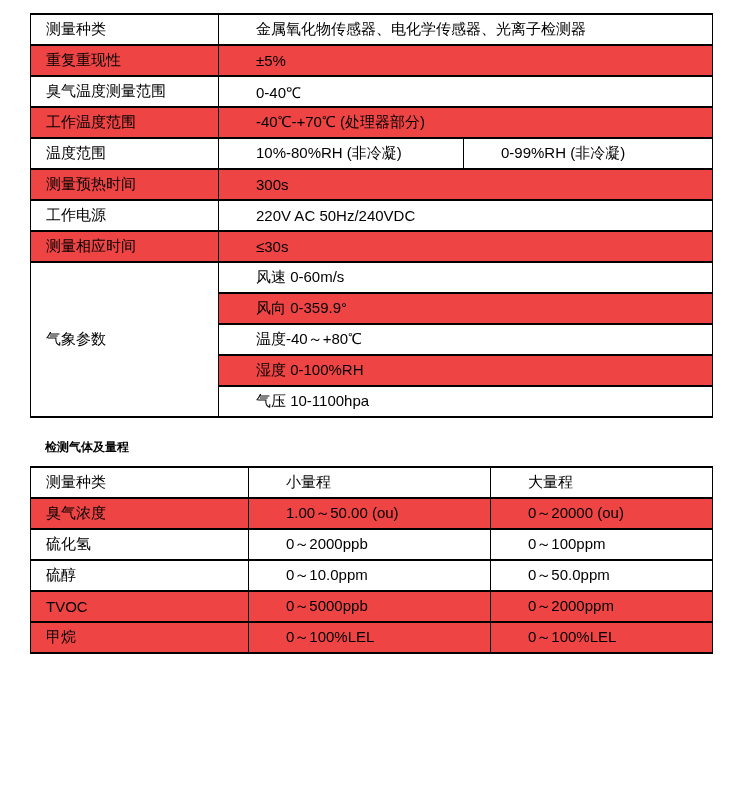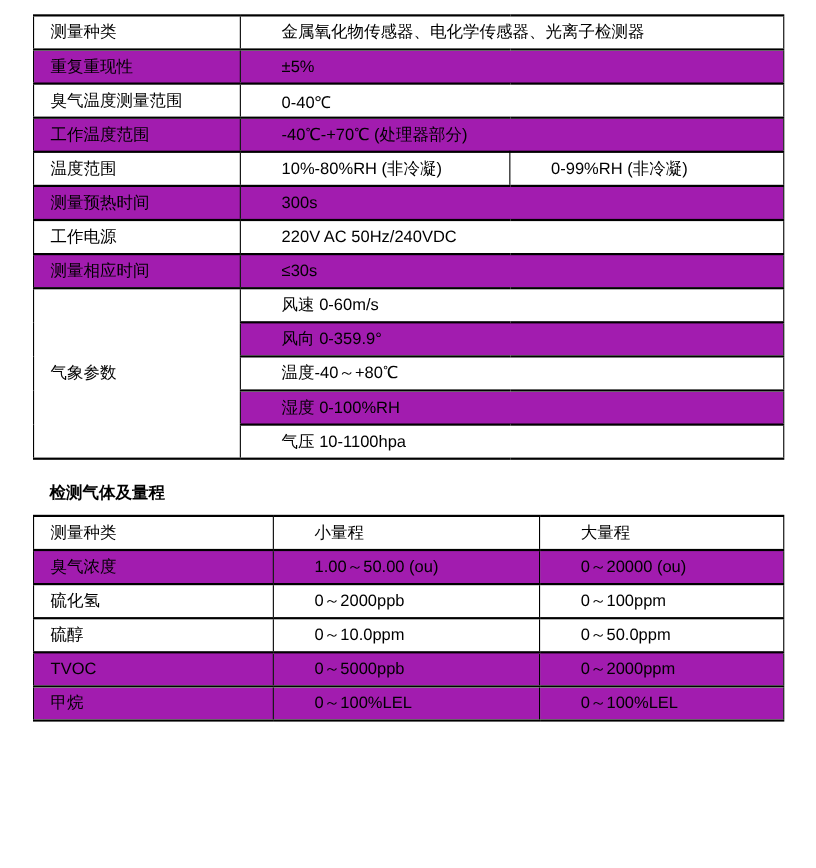--- a/index.html
+++ b/index.html
@@ -25,25 +25,25 @@
     height: 29px;
     vertical-align: middle;
     text-align: left;
     font-weight: normal;
     padding: 0;
     overflow: hidden;
     white-space: nowrap;
   }
   .cell-label { padding-left: 15px; }
   .cell-value { padding-left: 37px; }
-  .shaded { background: #a21caf; margin-top: 36px; }
+  .shaded { background: #ef4444; margin-top: 36px; }
 
   .section-heading {
     font-weight: bold;
-    font-size: 15px;
+    font-size: 12px;
     margin: 21px 0 10px 15px;
   }
 </style>
 </head>
 <body>
 
 <div class="page">
 
   <table class="t1">
     <colgroup>

